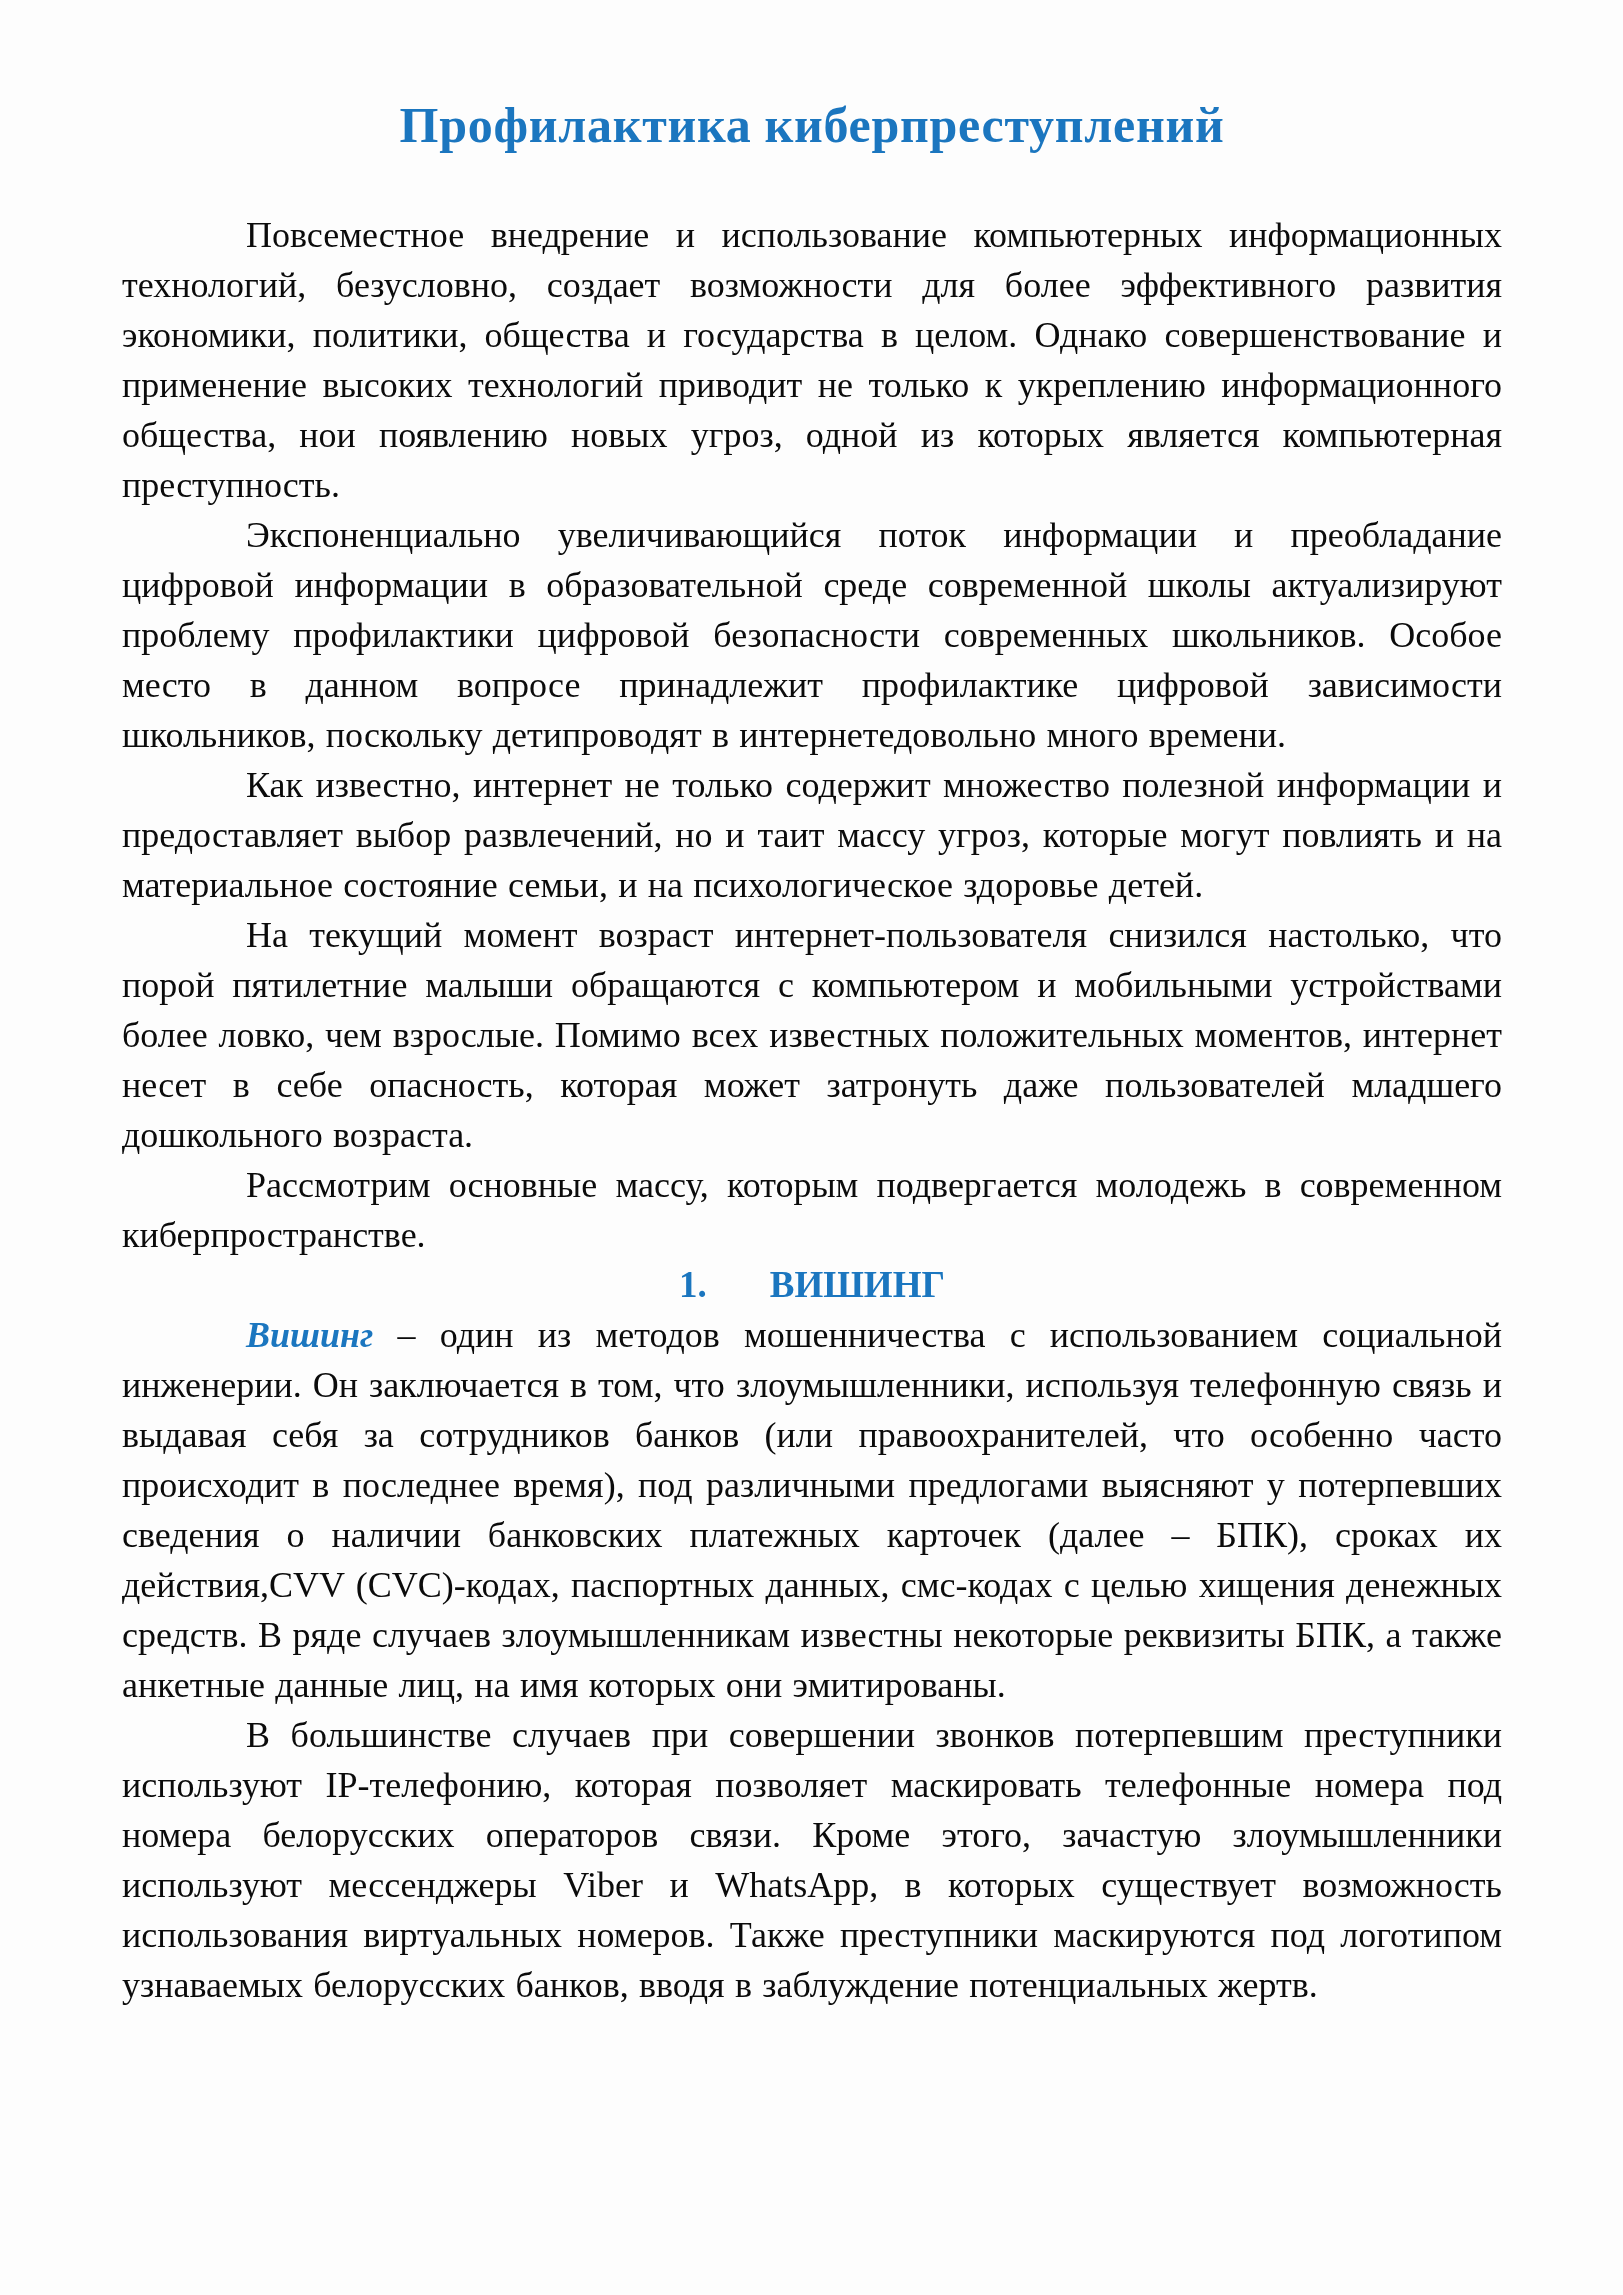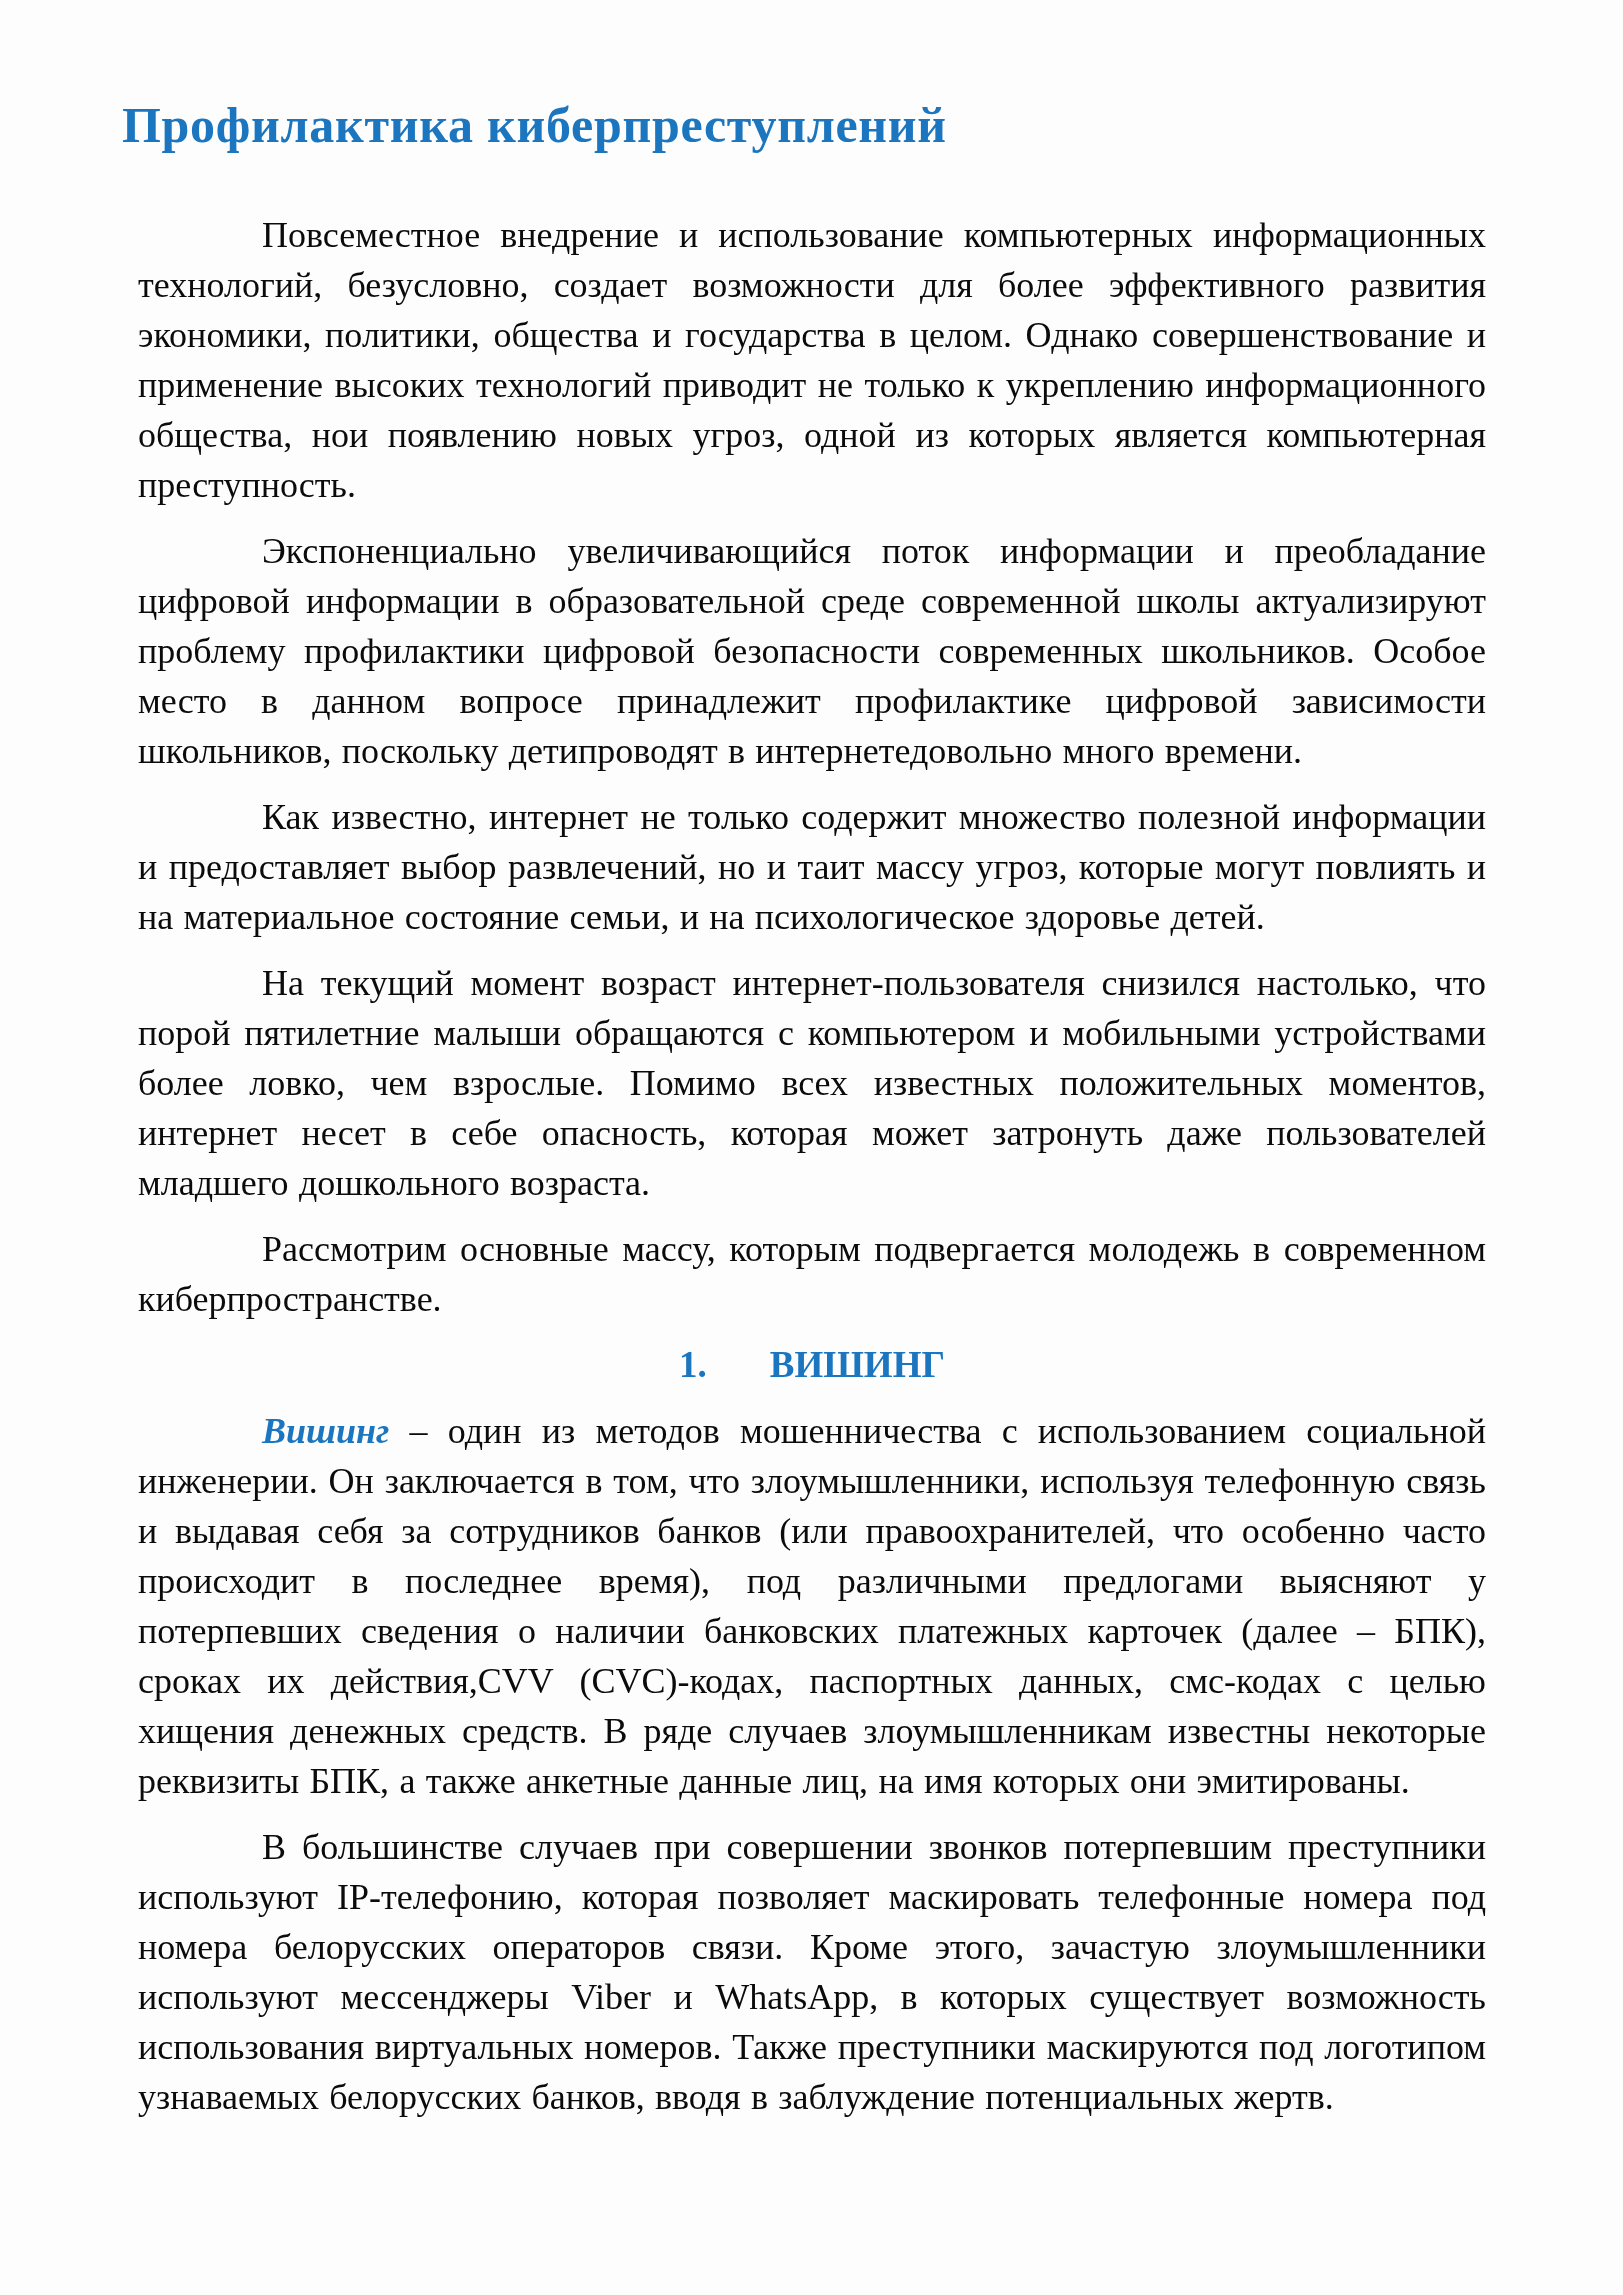--- a/index.html
+++ b/index.html
@@ -15,29 +15,29 @@
   }
   .page {
     box-sizing: border-box;
     width: 1624px;
     height: 2295px;
     padding: 97px 122px 0 122px;
     background: #fdfdfd;
   }
   .doc-title {
     margin: 0 0 55px 0;
-    text-align: left;
+    text-align: center;
     font-size: 50px;
     font-weight: bold;
     letter-spacing: 0.7px;
     color: #1b76bf;
     line-height: 1.15;
   }
   .body-para {
-    margin: 16px;
+    margin: 0;
     text-indent: 124px;
     text-align: justify;
     font-size: 36px;
     line-height: 50px;
     color: #0b0b0b;
     word-spacing: 1.3px;
   }
   .section-heading {
     margin: 0;
     text-align: center;

